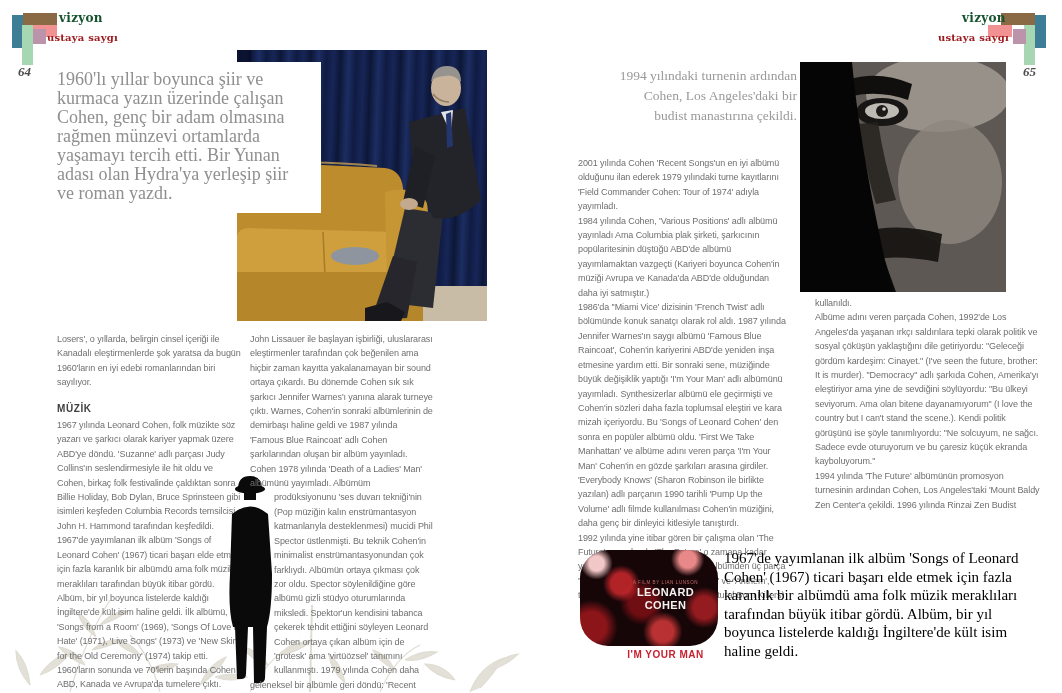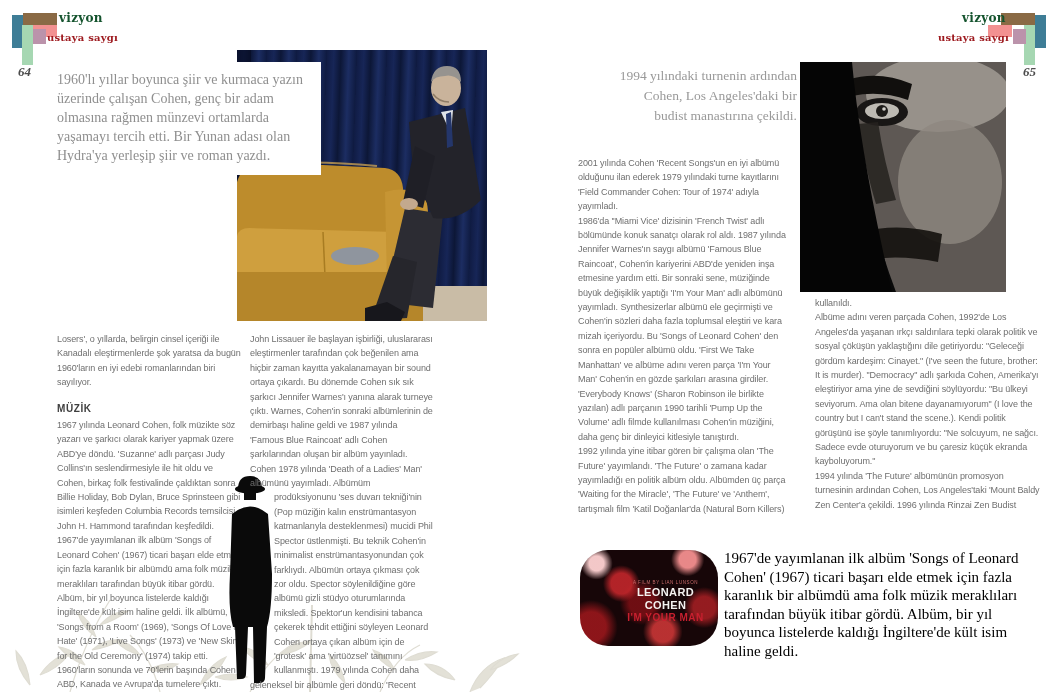--- a/index.html
+++ b/index.html
@@ -9,21 +9,21 @@
   .blk{position:absolute;}
   .brand{position:absolute;font-family:"DejaVu Serif",serif;font-weight:bold;
          font-size:12px;color:#14532d;letter-spacing:.3px;}
   .section-title{position:absolute;font-family:"DejaVu Serif",serif;font-weight:bold;
          font-size:10px;color:#9e1b20;letter-spacing:.2px;}
   .pagenum{position:absolute;font-family:"Liberation Serif",serif;font-style:italic;
          font-weight:bold;font-size:13px;color:#4c4c4c;}
   
   .pullquote{font-family:"Liberation Serif",serif;color:#8f8f8f;}
   #q-left{position:absolute;left:55px;top:62px;width:252px;background:#fff;
-          padding:8px 12px 10px 2px;font-size:14px;line-height:19px;z-index:6;}
+          padding:8px 12px 10px 2px;font-size:18px;line-height:19px;z-index:6;}
   #q-right{position:absolute;left:610px;top:66px;width:187px;text-align:right;
           font-size:13.5px;line-height:20px;z-index:6;color:#999;}
   #q-bottom{position:absolute;left:724px;top:549px;width:296px;font-size:15px;
           line-height:18.5px;z-index:6;color:#000000;}
   
   .col{position:absolute;font-size:9px;line-height:14.4px;color:#6f6f6f;
        letter-spacing:-0.1px;z-index:4;}
   .col p{margin:0;}
   #col-l1{left:57px;top:332px;width:184px;z-index:2;}
   #col-l2{left:250px;top:332px;width:183px;z-index:4;}
@@ -52,21 +52,21 @@
         radial-gradient(circle at 30% 35%,rgba(205,40,45,.85) 0 9%,rgba(160,20,25,0) 16%),
         radial-gradient(circle at 60% 85%,rgba(225,60,60,.8) 0 9%,rgba(160,20,25,0) 17%),
         radial-gradient(circle at 90% 60%,rgba(190,35,40,.75) 0 8%,rgba(160,20,25,0) 15%),
         radial-gradient(circle at 8% 80%,rgba(170,25,30,.8) 0 10%,rgba(120,10,15,0) 18%),
         radial-gradient(circle at 45% 55%,rgba(120,15,20,.9) 0 14%,rgba(60,5,8,0) 24%),
         #170608; border-radius: 28px;}
   #album .titles{position:absolute;left:28%;top:30px;width:68%;text-align:center;}
   #album .credit{font-size:4.5px;color:#c76a6a;letter-spacing:.6px;line-height:6px;}
   #album .artist{font-size:11px;font-weight:bold;color:#f4f2f0;letter-spacing:.4px;
        line-height:13px;font-family:"Liberation Sans",sans-serif;}
-  #album .title{font-size:10px;font-weight:bold;color:#c8202f;letter-spacing:.5px;line-height:11px;}
+  #album .title{font-size:10px;font-weight:bold;color:#c8202f;letter-spacing:.5px;line-height:11px;margin-top:37px;}
 </style>
 </head>
 <body>
 
 <div id="stage">
 
   <div>
     <div class="blk" style="left:12px;top:15px;width:11px;height:33px;background:#3e7d96;"></div>
     <div class="blk" style="left:23px;top:13px;width:34px;height:12px;background:#8a6a45;"></div>
     <div class="blk" style="left:22px;top:25px;width:11px;height:40px;background:#a6d7b2;"></div>
@@ -191,20 +191,21 @@
       <circle cx="84" cy="47" r="1.8" fill="#f2efe9"></circle>
       <path d="M58,62 Q66,110 76,142 L96,138 Q84,100 78,60 Z" fill="#2a2723" opacity=".85"></path>
       <path d="M60,170 Q100,160 142,172 L138,200 Q100,192 64,198 Z" fill="#171411" opacity=".9"></path>
       <path d="M0,0 L52,0 Q60,90 92,230 L0,230 Z" fill="#060606"></path>
       <rect width="206" height="230" fill="#000" opacity=".12"></rect>
     </svg>
   </div>
 
   <div id="col-r1" class="col">
     <p>2001 yılında Cohen 'Recent Songs'un en iyi albümü olduğunu ilan ederek 1979 yılındaki turne kayıtlarını 'Field Commander Cohen: Tour of 1974' adıyla yayımladı.</p>
+    <p>1984 yılında Cohen, 'Various Positions' adlı albümü yayınladı Ama Columbia plak şirketi, şarkıcının popülaritesinin düştüğü ABD'de albümü yayımlamaktan vazgeçti (Kariyeri boyunca Cohen'in müziği Avrupa ve Kanada'da ABD'de olduğundan daha iyi satmıştır.)</p>
     <p>1986'da ''Miami Vice' dizisinin 'French Twist' adlı bölümünde konuk sanatçı olarak rol aldı. 1987 yılında Jennifer Warnes'ın saygı albümü 'Famous Blue Raincoat', Cohen'in kariyerini ABD'de yeniden inşa etmesine yardım etti. Bir sonraki sene, müziğinde büyük değişiklik yaptığı 'I'm Your Man' adlı albümünü yayımladı. Synthesizerlar albümü ele geçirmişti ve Cohen'in sözleri daha fazla toplumsal eleştiri ve kara mizah içeriyordu. Bu 'Songs of Leonard Cohen' den sonra en popüler albümü oldu. 'First We Take Manhattan' ve albüme adını veren parça 'I'm Your Man' Cohen'in en gözde şarkıları arasına girdiler. 'Everybody Knows' (Sharon Robinson ile birlikte yazılan) adlı parçanın 1990 tarihli 'Pump Up the Volume' adlı filmde kullanılması Cohen'in müziğini, daha genç bir dinleyici kitlesiyle tanıştırdı.</p>
     <p>1992 yılında yine itibar gören bir çalışma olan 'The Future' yayımlandı. 'The Future' o zamana kadar yayımladığı en politik albüm oldu. Albümden üç parça 'Waiting for the Miracle', 'The Future' ve 'Anthem', tartışmalı film 'Katil Doğanlar'da (Natural Born Killers)</p>
   </div>
 
   <div id="col-r2" class="col">
     <p>kullanıldı.</p>
     <p>Albüme adını veren parçada Cohen, 1992'de Los Angeles'da yaşanan ırkçı saldırılara tepki olarak politik ve sosyal çöküşün yaklaştığını dile getiriyordu: "Geleceği gördüm kardeşim: Cinayet." (I've seen the future, brother: It is murder). "Democracy" adlı şarkıda Cohen, Amerika'yı eleştiriyor ama yine de sevdiğini söylüyordu: "Bu ülkeyi seviyorum. Ama olan bitene dayanamıyorum" (I love the country but I can't stand the scene.). Kendi politik görüşünü ise şöyle tanımlıyordu: "Ne solcuyum, ne sağcı. Sadece evde oturuyorum ve bu çaresiz küçük ekranda kayboluyorum."</p>
     <p>1994 yılında 'The Future' albümünün promosyon turnesinin ardından Cohen, Los Angeles'taki 'Mount Baldy Zen Center'a çekildi. 1996 yılında Rinzai Zen Budist</p>
   </div>
 

